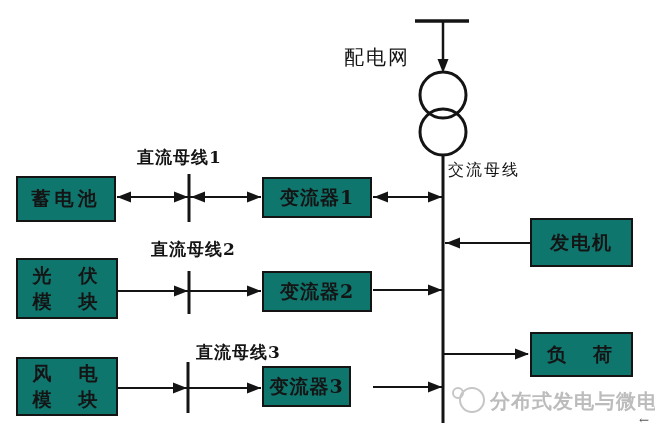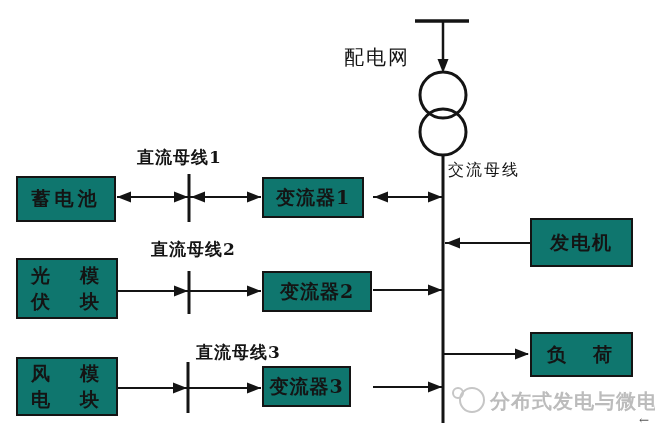--- a/index.html
+++ b/index.html
@@ -7,21 +7,21 @@
     position:relative;width:655px;height:429px;background:#ffffff;overflow:hidden;
     font-family:"DejaVu Serif","Liberation Serif",serif;color:#141414;
   }
   .wires{position:absolute;left:0;top:0;width:655px;height:429px;}
   .node{
     position:absolute;border:2px solid #141414;background:#0f766e;
     display:flex;align-items:center;justify-content:center;
     font-size:19px;font-weight:600;letter-spacing:4px;text-align:center;
     box-sizing:border-box;line-height:1.35;
   }
-  .node .stack{display:flex;}
+  .node .stack{display:flex;flex-direction:column;}
   .buslabel{
     position:absolute;font-size:17px;font-weight:600;letter-spacing:1px;white-space:nowrap;
   }
   .biglabel{
     position:absolute;font-size:20px;font-weight:400;letter-spacing:2px;white-space:nowrap;
   }
   .watermark{
     position:absolute;left:490px;top:388px;font-size:20px;font-weight:600;
     color:#bcbcbc;letter-spacing:1px;white-space:nowrap;
     font-family:"DejaVu Sans","Liberation Sans",sans-serif;
@@ -107,21 +107,21 @@
   </svg>
 
   <div class="biglabel" style="left:344px;top:44px;">配电网</div>
   <div class="biglabel" style="left:448px;top:160px;font-size:16px;">交流母线</div>
   <div class="buslabel" style="left:137px;top:146px;">直流母线1</div>
   <div class="buslabel" style="left:151px;top:238px;">直流母线2</div>
   <div class="buslabel" style="left:151px;top:341px;margin-left:45px;">直流母线3</div>
 
   <div class="node" style="left:16px;top:176px;width:100px;height:46px;">蓄电池</div>
 
-  <div class="node" style="left:262px;top:177px;width:102px;height:41px;letter-spacing:1px;">变流器1</div>
+  <div class="node" style="left:262px;top:177px;width:110px;height:41px;letter-spacing:1px;">变流器1</div>
 
   <div class="node" style="left:16px;top:258px;width:102px;height:61px;">
     <div class="stack">
       <span>光　伏</span>
       <span>模　块</span>
     </div>
   </div>
 
   <div class="node" style="left:262px;top:271px;width:110px;height:41px;letter-spacing:1px;">变流器2</div>
 

